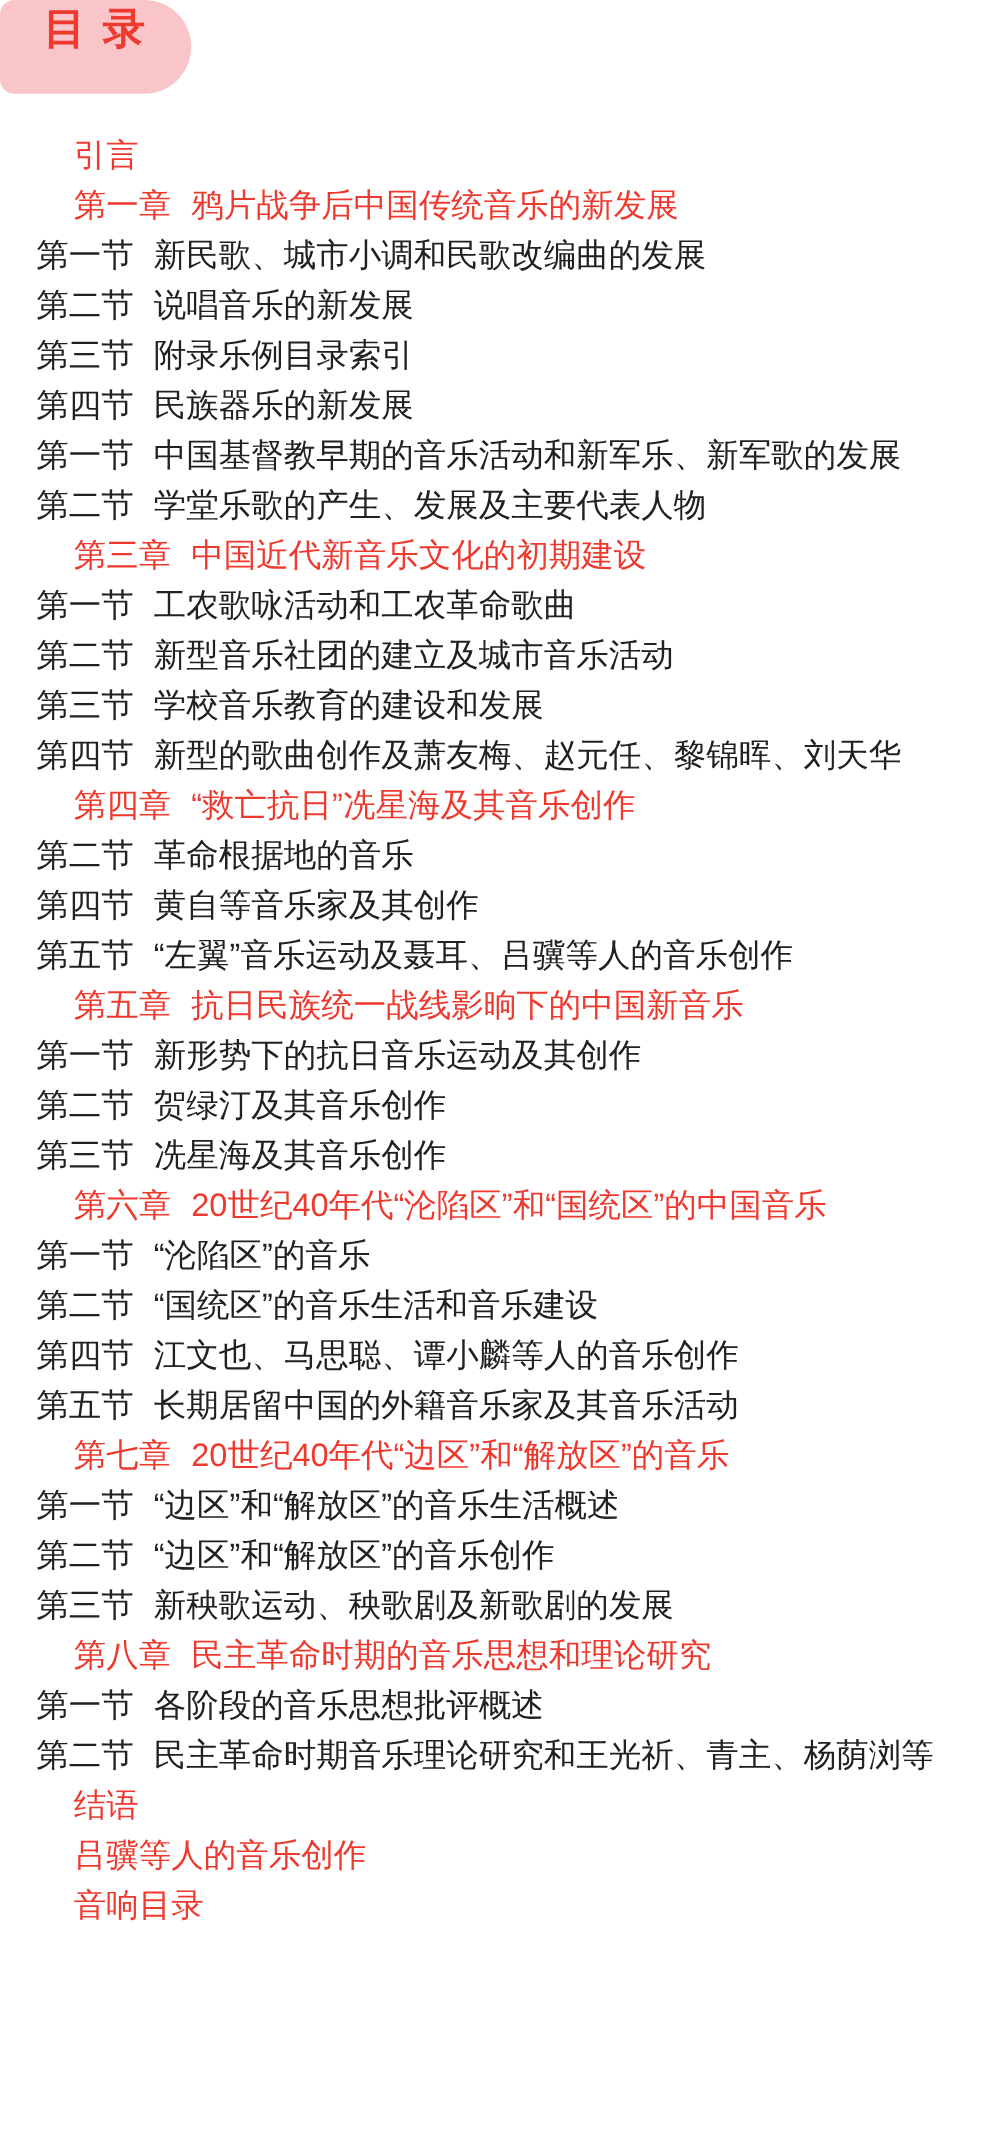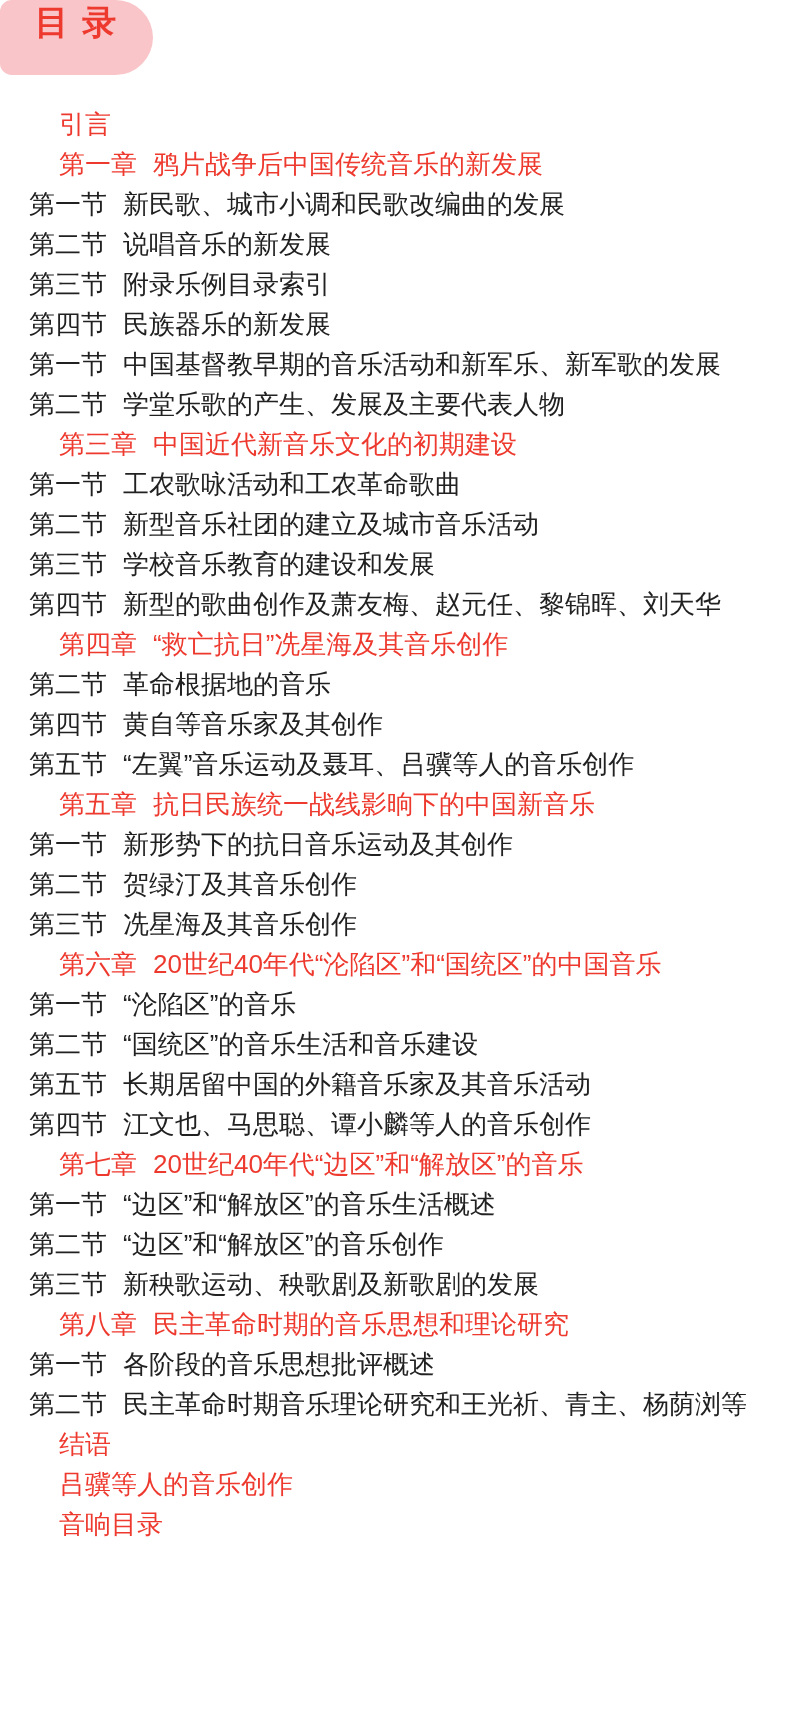--- a/index.html
+++ b/index.html
@@ -88,22 +88,22 @@
     <div class="row section"><span class="label">第二节</span><span>革命根据地的音乐</span></div>
     <div class="row section"><span class="label">第四节</span><span>黄自等音乐家及其创作</span></div>
     <div class="row section"><span class="label">第五节</span><span>“左翼”音乐运动及聂耳、吕骥等人的音乐创作</span></div>
     <div class="row chapter"><span class="label">第五章</span><span>抗日民族统一战线影晌下的中国新音乐</span></div>
     <div class="row section"><span class="label">第一节</span><span>新形势下的抗日音乐运动及其创作</span></div>
     <div class="row section"><span class="label">第二节</span><span>贺绿汀及其音乐创作</span></div>
     <div class="row section"><span class="label">第三节</span><span>冼星海及其音乐创作</span></div>
     <div class="row chapter"><span class="label">第六章</span><span>20世纪40年代“沦陷区”和“国统区”的中国音乐</span></div>
     <div class="row section"><span class="label">第一节</span><span>“沦陷区”的音乐</span></div>
     <div class="row section"><span class="label">第二节</span><span>“国统区”的音乐生活和音乐建设</span></div>
+    <div class="row section"><span class="label">第四节</span><span>江文也、马思聪、谭小麟等人的音乐创作</span></div>
     <div class="row section"><span class="label">第五节</span><span>长期居留中国的外籍音乐家及其音乐活动</span></div>
-    <div class="row section"><span class="label">第四节</span><span>江文也、马思聪、谭小麟等人的音乐创作</span></div>
     <div class="row chapter"><span class="label">第七章</span><span>20世纪40年代“边区”和“解放区”的音乐</span></div>
     <div class="row section"><span class="label">第一节</span><span>“边区”和“解放区”的音乐生活概述</span></div>
     <div class="row section"><span class="label">第二节</span><span>“边区”和“解放区”的音乐创作</span></div>
     <div class="row section"><span class="label">第三节</span><span>新秧歌运动、秧歌剧及新歌剧的发展</span></div>
     <div class="row chapter"><span class="label">第八章</span><span>民主革命时期的音乐思想和理论研究</span></div>
     <div class="row section"><span class="label">第一节</span><span>各阶段的音乐思想批评概述</span></div>
     <div class="row section"><span class="label">第二节</span><span>民主革命时期音乐理论研究和王光祈、青主、杨荫浏等</span></div>
     <div class="row top"><span>结语</span></div>
     <div class="row top"><span>吕骥等人的音乐创作</span></div>
     <div class="row top"><span>音响目录</span></div>

